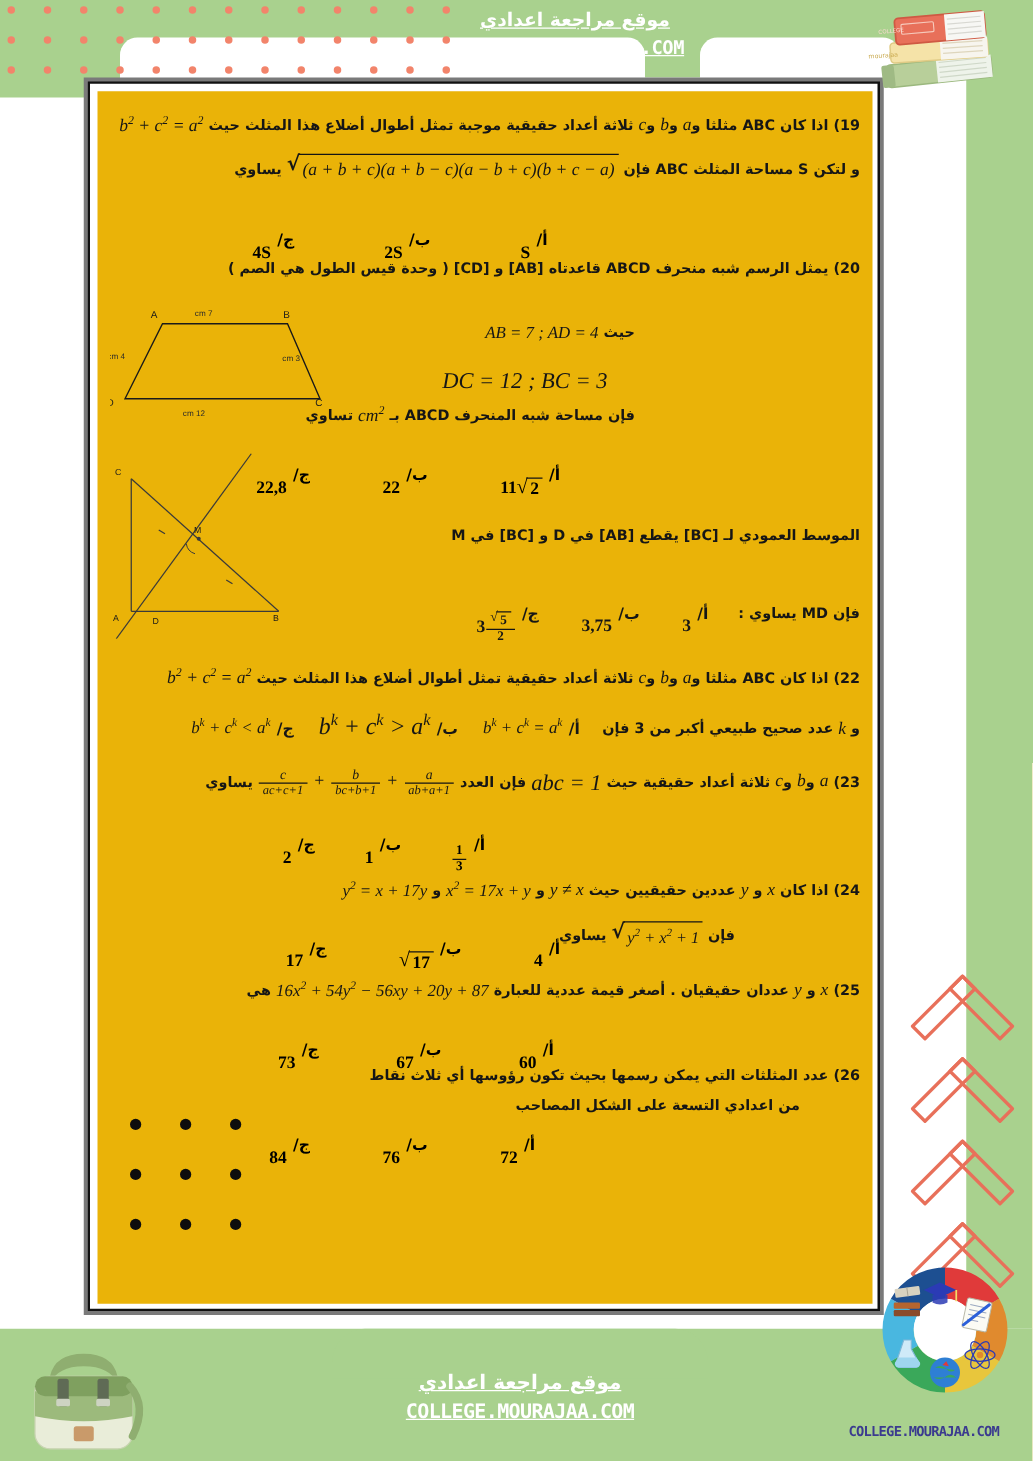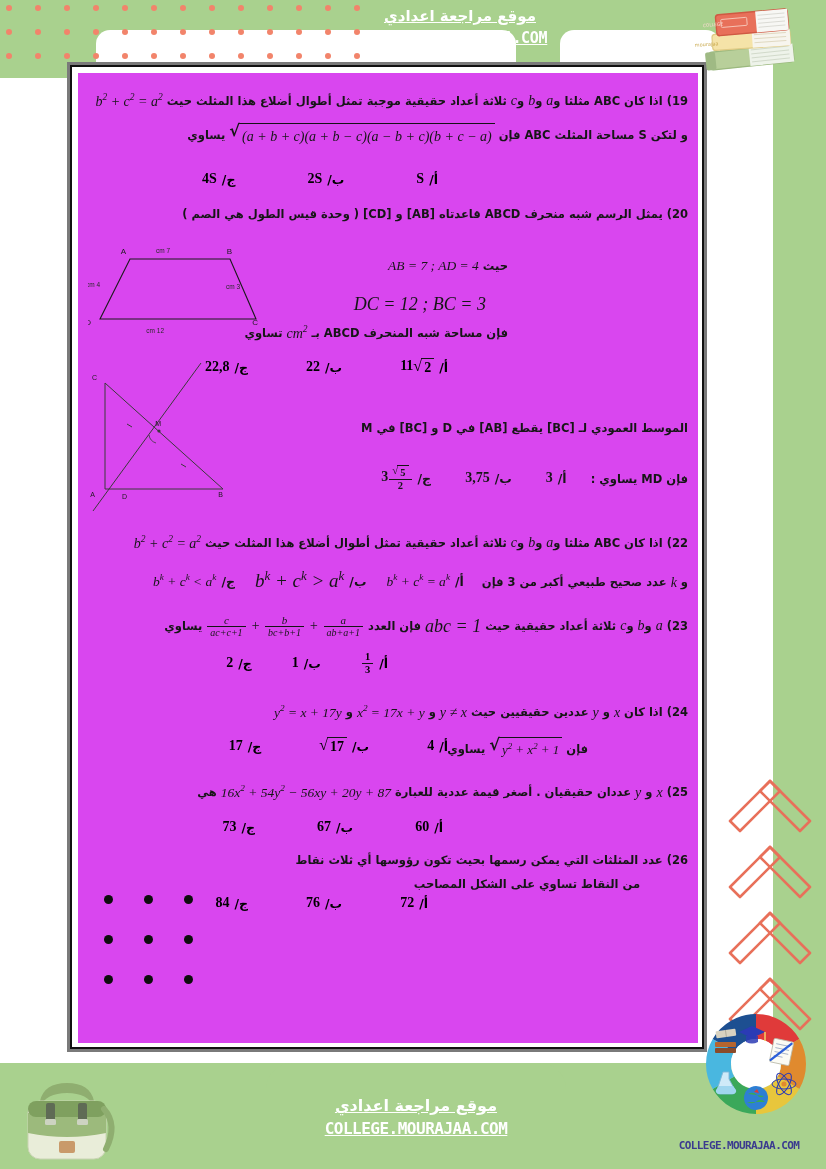--- a/index.html
+++ b/index.html
@@ -153,21 +153,21 @@
     position: absolute; left: 70px; top: 65px;
     width: 634px; height: 984px;
     background: #ffffff;
     border: 2px solid #111111;
     z-index: 5;
     overflow: hidden;
   }
   .paper-inner {
     position: absolute; left: 6px; top: 6px;
     width: 620px; height: 970px;
-    background: #d946ef;
+    background: #eab308;
   }
 
   
   .qblock {
     position: absolute;
     direction: rtl;
     color: #141414;
   }
   .qline {
     font-family: "DejaVu Sans", "Liberation Sans", sans-serif;
@@ -198,21 +198,21 @@
     font-size: 12px;
     font-weight: bold;
   }
   .choice { display: flex; align-items: center; gap: 5px; white-space: nowrap; }
   .choice .lbl {
     font-family: "DejaVu Sans", "Liberation Sans", sans-serif;
     font-size: 12.5px; font-weight: bold;
   }
   .choice .val {
     font-family: "Liberation Serif", "DejaVu Serif", serif;
-    font-size: 14px; font-weight: bold; direction: ltr;
+    font-size: 14px; font-weight: bold; direction: ltr; margin-top: 24px;
   }
 
   
   .sqrt { display: inline-flex; align-items: stretch; direction: ltr; vertical-align: middle;}
   .sqrt > .rad { font-size: 16px; line-height: 1; margin-right: -1px; }
   .sqrt > .body {
     border-top: 1.2px solid #141414;
     padding: 1px 3px 0 3px;
   }
 
@@ -570,21 +570,21 @@
           <span class="val">73</span>
         </div>
       </div>
 
       <div class="qblock" style="right:10px; top:778px; width:600px;">
         <div class="qline">
           <span>26)</span>
           عدد المثلثات التي يمكن رسمها بحيث تكون رؤوسها أي ثلاث نقاط
         </div>
         <div class="qline" style="margin-top:4px; margin-right:48px;">
-          من النقاط تساوي على الشكل المصاحب
+          من اعدادي التسعة على الشكل المصاحب
         </div>
       </div>
 
       <div class="choices" style="position:absolute; right:270px; top:822px; gap:58px;">
         <div class="choice">
           <span class="lbl">أ/</span>
           <span class="val">72</span>
         </div>
         <div class="choice">
           <span class="lbl">ب/</span>

